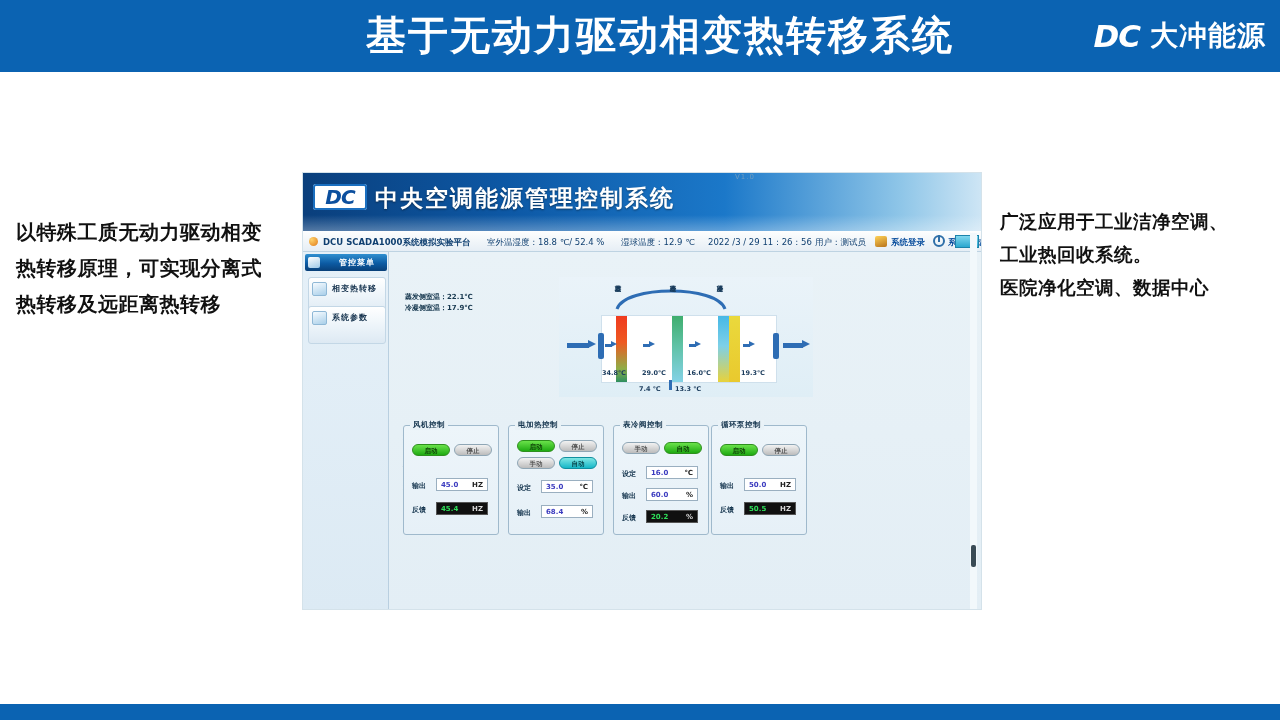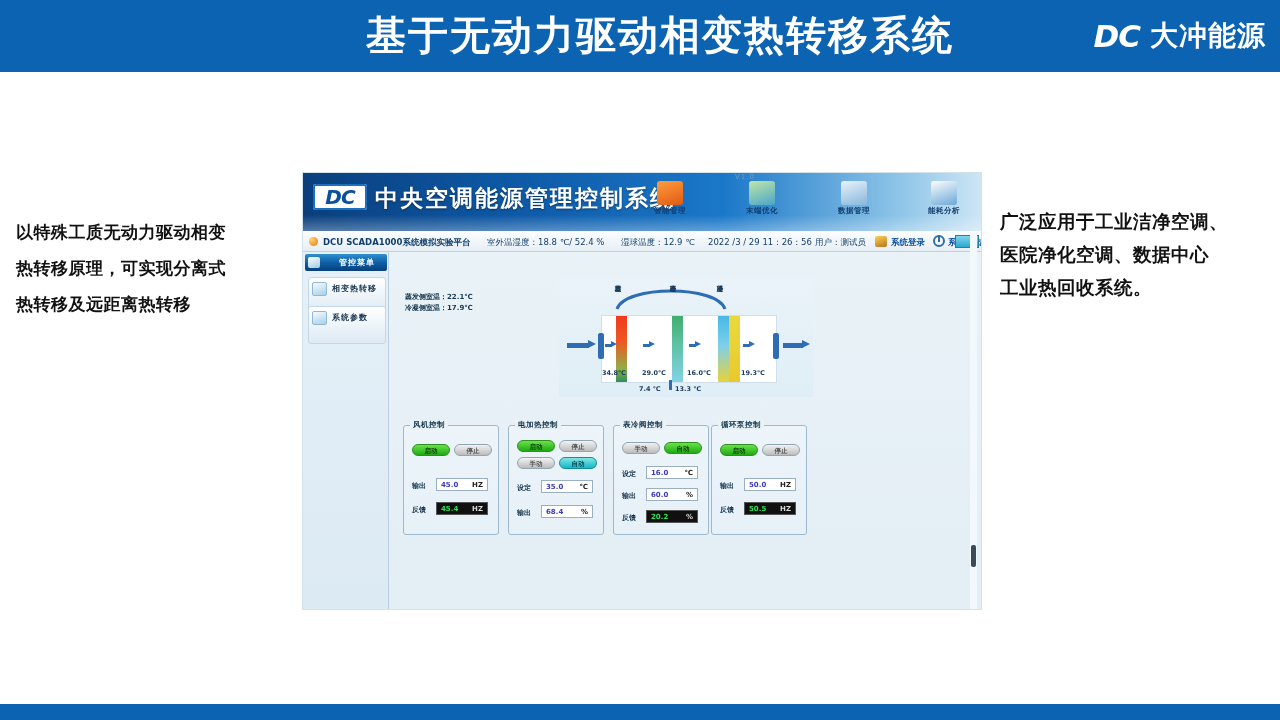--- a/index.html
+++ b/index.html
@@ -35,21 +35,21 @@
 
   
   .bottombar {
     position:absolute; left:0; bottom:0; width:1280px; height:16px;
     background:#0b63b2;
   }
 
   
   .copy-left {
     position:absolute; left:16px; top:214px; width:270px;
-    font-size:17px; font-weight:700; color:#111;
+    font-size:20px; font-weight:700; color:#111;
     line-height:36px; letter-spacing:.5px;
   }
   .copy-right {
     position:absolute; left:1000px; top:205px; width:276px;
     font-size:18.5px; font-weight:700; color:#111;
     line-height:33px; letter-spacing:.5px;
   }
   .copy-left div, .copy-right div { white-space:nowrap; }
 
   
@@ -277,48 +277,30 @@
 </div>
 
 <div class="copy-left">
   <div>以特殊工质无动力驱动相变</div>
   <div>热转移原理，可实现分离式</div>
   <div>热转移及远距离热转移</div>
 </div>
 
 <div class="copy-right">
   <div>广泛应用于工业洁净空调、</div>
+  <div>工业热回收系统。</div>
   <div>医院净化空调、数据中心</div>
-  <div>工业热回收系统。</div>
 </div>
 
 <div class="scada">
 
   <div class="scada-header">
     <div class="hdr-logo">DC</div>
     <div class="hdr-title">中央空调能源管理控制系统</div>
     <div class="hdr-ver">V1.0</div>
-    <div class="hdr-icons">
-      <div class="hdr-icon" style="left:0px">
-        <span class="glyph ic-home"></span>
-        <span class="lbl">智能管理</span>
-      </div>
-      <div class="hdr-icon" style="left:92px">
-        <span class="glyph ic-opt"></span>
-        <span class="lbl">末端优化</span>
-      </div>
-      <div class="hdr-icon" style="left:184px">
-        <span class="glyph ic-data"></span>
-        <span class="lbl">数据管理</span>
-      </div>
-      <div class="hdr-icon" style="left:274px">
-        <span class="glyph ic-ana"></span>
-        <span class="lbl">能耗分析</span>
-      </div>
-    </div>
   </div>
 
   <div class="scada-status">
     <span class="st-dot"></span>
     <span class="st-plat">DCU SCADA1000系统模拟实验平台</span>
     <span class="st-env">室外温湿度：18.8 ℃/ 52.4 % </span>
     <span class="st-wb">湿球温度：12.9 ℃</span>
     <span class="st-time">2022 /3  / 29 11：26：56</span>
     <span class="st-user">用户：测试员</span>
     <span class="st-ic1"></span>

